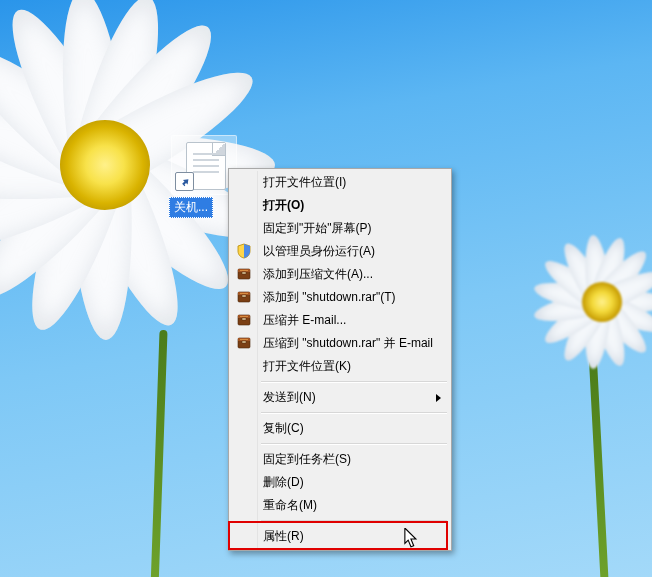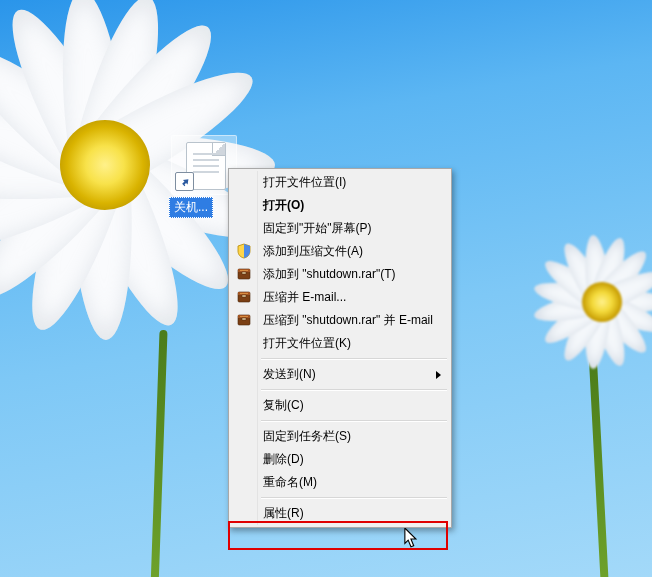--- a/index.html
+++ b/index.html
@@ -162,23 +162,29 @@
       </div>
     </div>
     <span class="label">关机...</span>
   </div>
 
   <div class="context-menu" id="ctx-menu">
     <div class="menu-gutter"></div>
   <div class="menu-item"><span>打开文件位置(I)</span></div>
       <div class="menu-item bold"><span>打开(O)</span></div>
       <div class="menu-item"><span>固定到"开始"屏幕(P)</span></div>
-      <div class="menu-item"><span>添加到压缩文件(A)</span><span class="menu-icon"><svg width="16" height="16" viewBox="0 0 16 16">
+      <div class="menu-item"><span>以管理员身份运行(A)</span><span class="menu-icon"><svg width="16" height="16" viewBox="0 0 16 16">
             <path d="M8 1 L14 3 V8 C14 12 11 14.5 8 15 C5 14.5 2 12 2 8 V3 Z" fill="#ffd54a" stroke="#b58900" stroke-width="0.8"></path>
             <path d="M8 1 L14 3 V8 C14 12 11 14.5 8 15 Z" fill="#3b82f6" opacity=".9"></path>
+          </svg></span></div>
+      <div class="menu-item"><span>添加到压缩文件(A)...</span><span class="menu-icon"><svg width="16" height="16" viewBox="0 0 16 16">
+            <rect x="2" y="3" width="12" height="10" rx="1.2" fill="#7b3f14" stroke="#4a2509" stroke-width="0.6"></rect>
+            <rect x="2" y="3" width="12" height="3" fill="#a15523"></rect>
+            <path d="M6 6 H10 V8 H6 Z" fill="#e8cfa1" stroke="#4a2509" stroke-width="0.5"></path>
+            <rect x="4" y="4" width="8" height="1" fill="#d98c3f"></rect>
           </svg></span></div>
       <div class="menu-item"><span>添加到 "shutdown.rar"(T)</span><span class="menu-icon"><svg width="16" height="16" viewBox="0 0 16 16">
             <rect x="2" y="3" width="12" height="10" rx="1.2" fill="#7b3f14" stroke="#4a2509" stroke-width="0.6"></rect>
             <rect x="2" y="3" width="12" height="3" fill="#a15523"></rect>
             <path d="M6 6 H10 V8 H6 Z" fill="#e8cfa1" stroke="#4a2509" stroke-width="0.5"></path>
             <rect x="4" y="4" width="8" height="1" fill="#d98c3f"></rect>
           </svg></span></div>
       <div class="menu-item"><span>压缩并 E-mail...</span><span class="menu-icon"><svg width="16" height="16" viewBox="0 0 16 16">
             <rect x="2" y="3" width="12" height="10" rx="1.2" fill="#7b3f14" stroke="#4a2509" stroke-width="0.6"></rect>
             <rect x="2" y="3" width="12" height="3" fill="#a15523"></rect>

